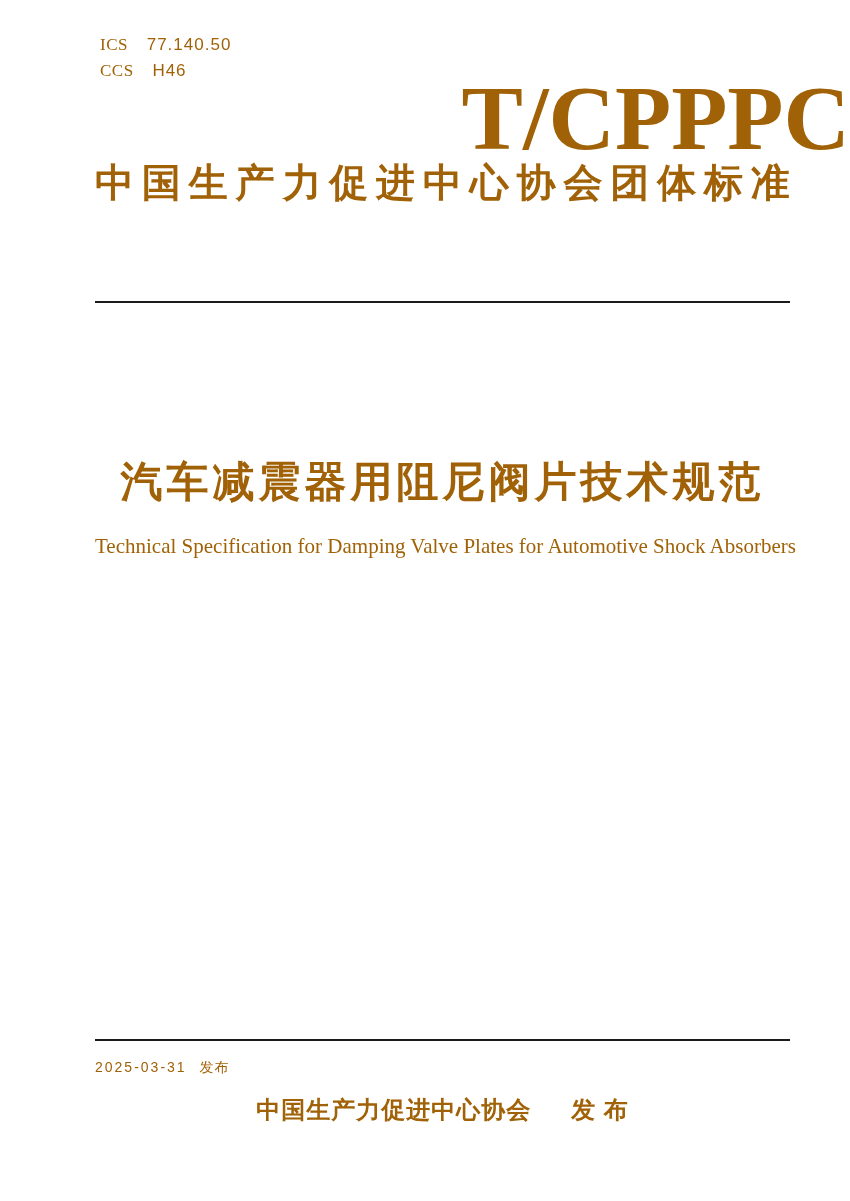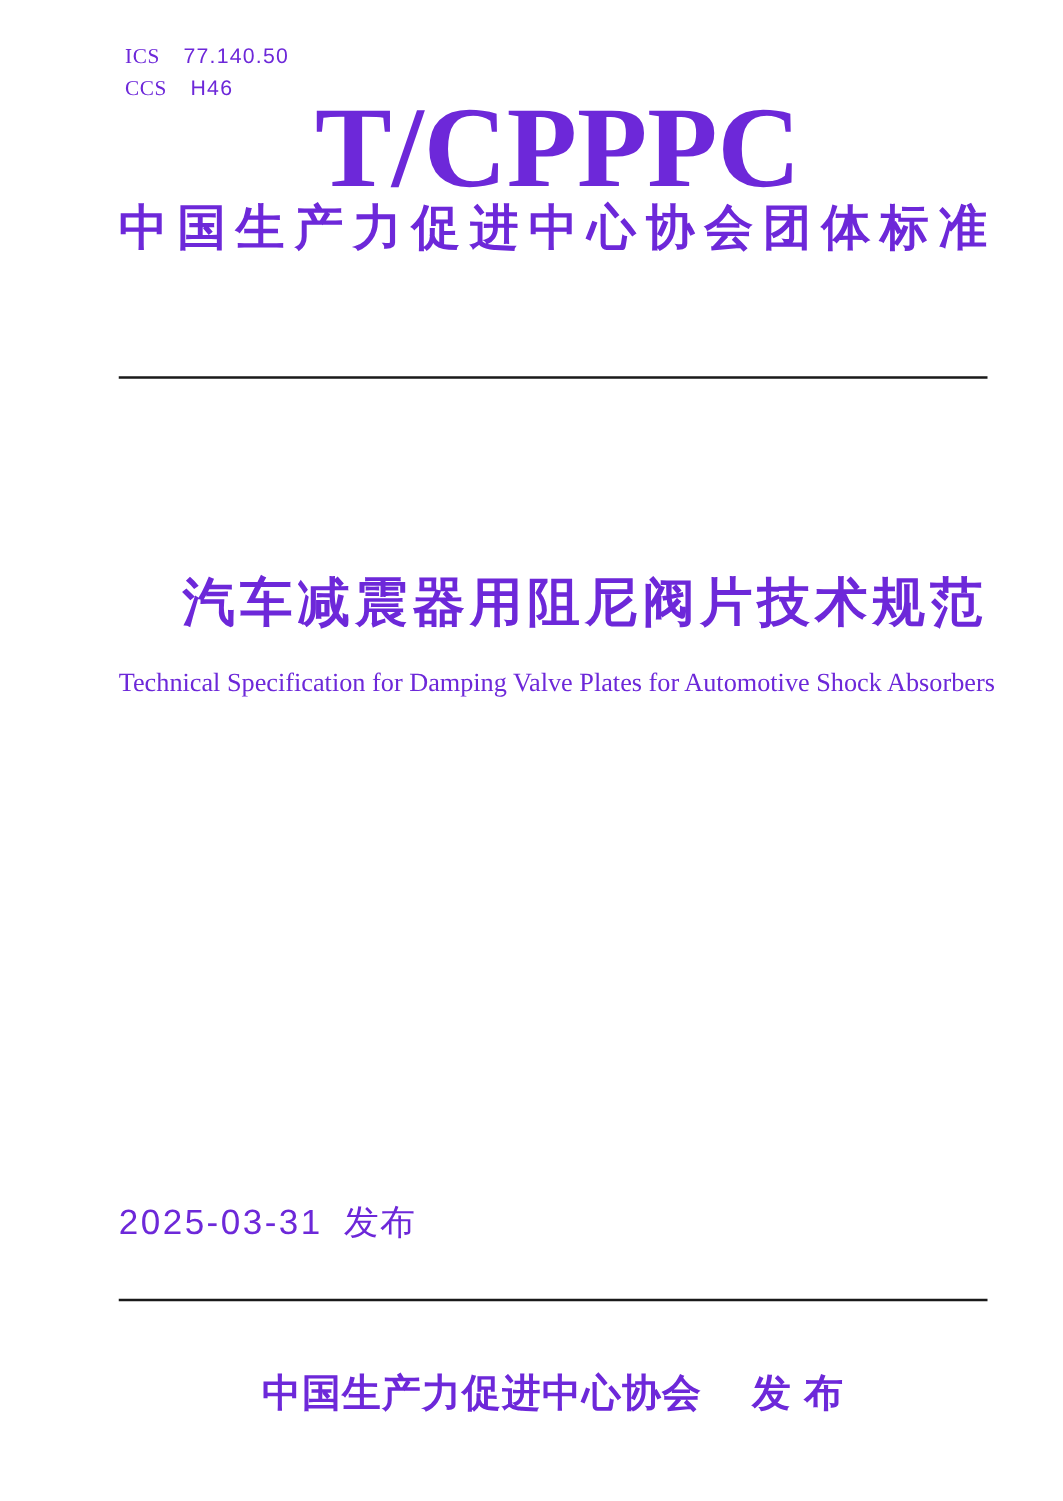--- a/index.html
+++ b/index.html
@@ -5,21 +5,21 @@
   html, body {
     margin: 0;
     padding: 0;
     background: #ffffff;
   }
   .page {
     position: relative;
     width: 850px;
     height: 1201px;
     background: #ffffff;
-    color: #6d28d9;
+    color: #a16207;
     font-family: "Liberation Sans", "DejaVu Sans", sans-serif;
     overflow: hidden;
   }
 
   
   .ics-block {
     position: absolute;
     top: 32px;
     left: 100px;
     font-size: 17px;
@@ -36,21 +36,21 @@
     margin-left: 14px;
     letter-spacing: 1px;
   }
 
   
   .logo {
     position: absolute;
     top: 72px;
     left: 252px;
     right: 0;
-    text-align: left;
+    text-align: right;
     font-family: "Liberation Serif", "DejaVu Serif", serif;
     font-weight: 700;
     font-size: 92px;
     line-height: 1;
     letter-spacing: 0px;
     white-space: nowrap;
   }
 
   
   .assoc-title {
@@ -84,21 +84,21 @@
     height: 2px;
     background: #1a1a1a;
   }
 
   
   .title-zh {
     position: absolute;
     top: 458px;
     left: 95px;
     right: 60px;
-    text-align: right;
+    text-align: center;
     font-size: 42px;
     font-weight: 700;
     letter-spacing: 4px;
     line-height: 1.15;
     white-space: nowrap;
   }
   .title-en {
     position: absolute;
     top: 533px;
     left: 95px;
@@ -106,26 +106,26 @@
     text-align: right;
     font-family: "Liberation Serif", "DejaVu Serif", serif;
     font-size: 21px;
     line-height: 1.3;
     white-space: nowrap;
   }
 
   
   .dates-row {
     position: absolute;
-    top: 960px;
+    top: 1058px;
     left: 95px;
     right: 60px;
     display: flex;
     justify-content: space-between;
-    font-size: 28px;
+    font-size: 14px;
     line-height: 1.3;
     white-space: nowrap;
   }
   .date-value { letter-spacing: 2px; }
   .date-label { margin-left: 9px; letter-spacing: 1px; }
 
   .rule-bottom {
     position: absolute;
     top: 1039px;
     left: 95px;
@@ -136,21 +136,21 @@
 
   
   .publisher-row {
     position: absolute;
     top: 1094px;
     left: 95px;
     right: 60px;
     display: flex;
     justify-content: center;
     gap: 40px;
-    font-size: 31px;
+    font-size: 24px;
     font-weight: 700;
     letter-spacing: 1px;
     white-space: nowrap;
   }
 </style>
 </head>
 <body>
 
 <div class="page">
 

